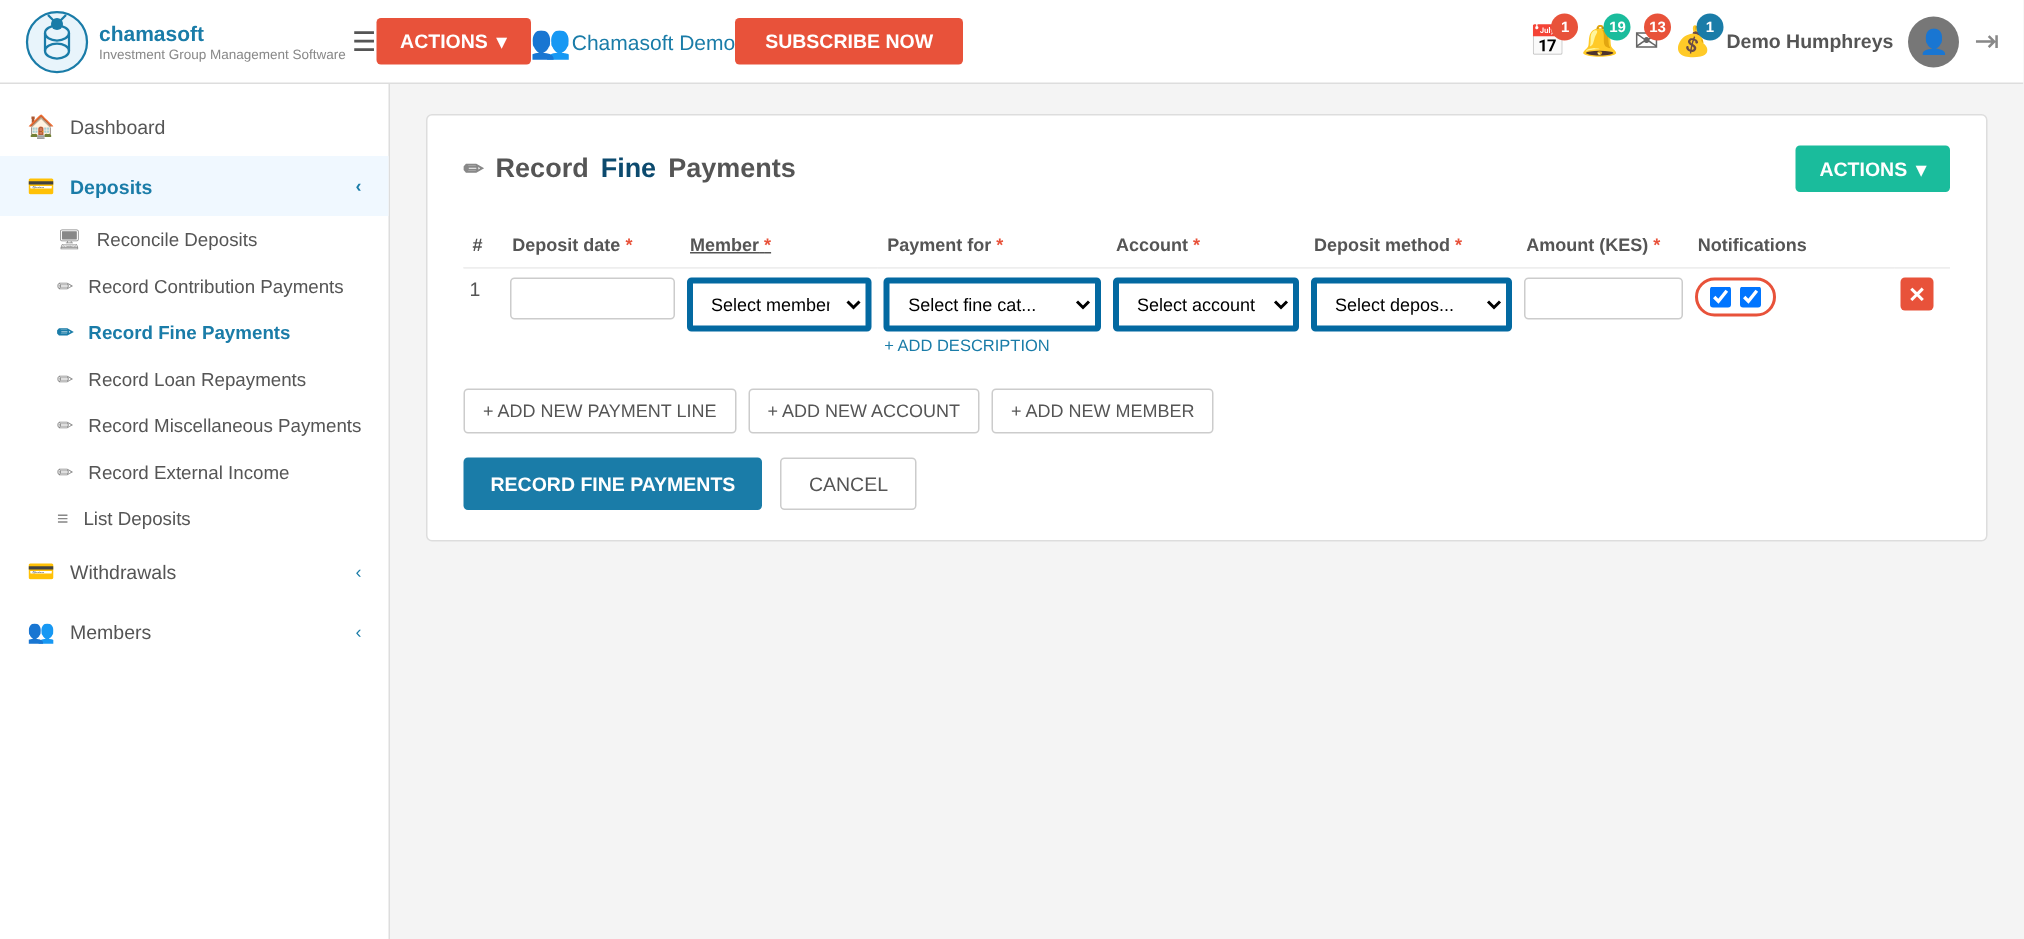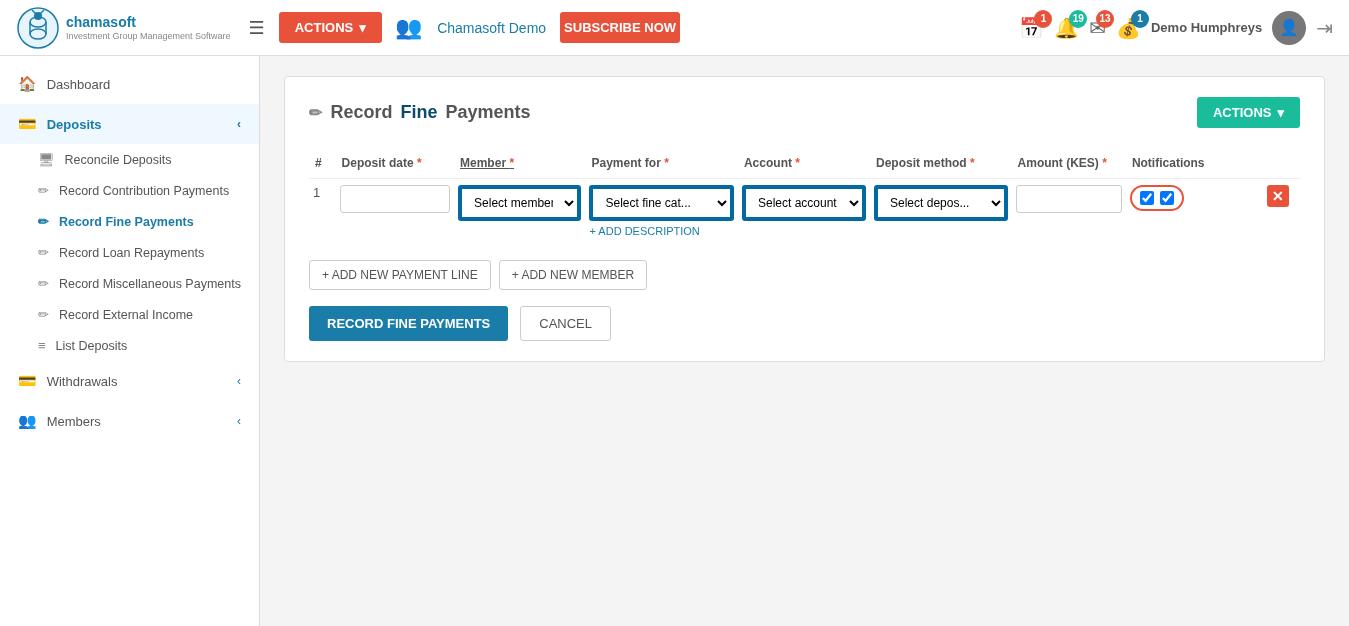--- a/index.html
+++ b/index.html
@@ -6,39 +6,38 @@
     body { font-family: Arial, sans-serif; font-size: 13px; background: #f4f4f4; color: #333; }
 
     
     .topnav {
       background: #fff;
       border-bottom: 1px solid #ddd;
       height: 56px;
       display: flex;
       align-items: center;
       padding: 0 16px;
-      gap: 14px;
       justify-content: center;
     }
     .topnav-logo {
       display: flex; align-items: center; gap: 6px;
     }
     .topnav-logo .logo-icon {
       width: 44px; height: 44px;
     }
     .topnav-logo .logo-text { font-size: 14px; font-weight: bold; color: #1a7ca8; line-height: 1.2; }
     .topnav-logo .logo-sub { font-size: 9px; color: #888; }
     .topnav-hamburger { font-size: 18px; color: #555; cursor: pointer; margin-left: 4px; }
     .btn-actions-top {
       background: #e8523a; color: #fff; border: none; padding: 8px 16px; border-radius: 3px; font-size: 13px; font-weight: bold; cursor: pointer; display: flex; align-items: center; gap: 6px;
     }
     .group-icon { font-size: 22px; color: #1a7ca8; }
     .group-name { color: #1a7ca8; font-size: 14px; font-weight: normal; }
     .btn-subscribe {
-      background: #e8523a; color: #fff; border: none; padding: 8px 4px; border-radius: 3px; font-size: 13px; font-weight: bold; cursor: pointer;
+      background: #e8523a; color: #fff; border: none; padding: 8px 20px; border-radius: 3px; font-size: 13px; font-weight: bold; cursor: pointer;
     }
     .topnav-spacer { flex: 1; }
     .topnav-icons { display: flex; align-items: center; gap: 10px; }
     .notif-badge {
       position: relative; display: inline-flex; align-items: center; justify-content: center; cursor: pointer;
     }
     .notif-badge .badge {
       position: absolute; top: -6px; right: -8px;
       border-radius: 50%; width: 18px; height: 18px;
       font-size: 10px; font-weight: bold; color: #fff;
@@ -366,20 +365,21 @@
             </td>
             <td class="col-more">
               <button class="remove-btn">✕</button>
             </td>
           </tr>
         </tbody>
       </table>
 
       <div class="action-buttons">
         <button class="btn-add-line">+ ADD NEW PAYMENT LINE</button>
+        <button class="btn-add-line">+ ADD NEW ACCOUNT</button>
         <button class="btn-add-line">+ ADD NEW MEMBER</button>
       </div>
 
       <div class="form-actions">
         <button class="btn-record">RECORD FINE PAYMENTS</button>
         <button class="btn-cancel">CANCEL</button>
       </div>
     </div>
   </main>
 </div>

